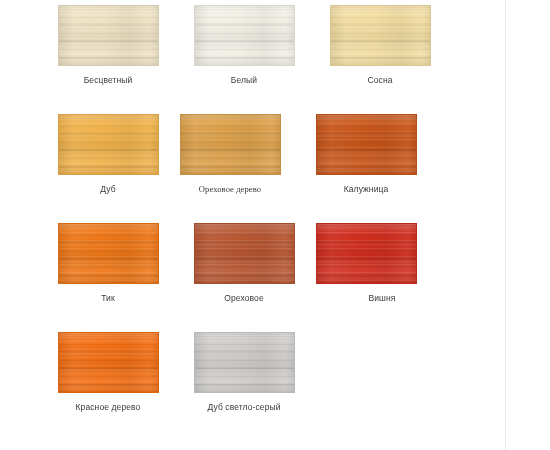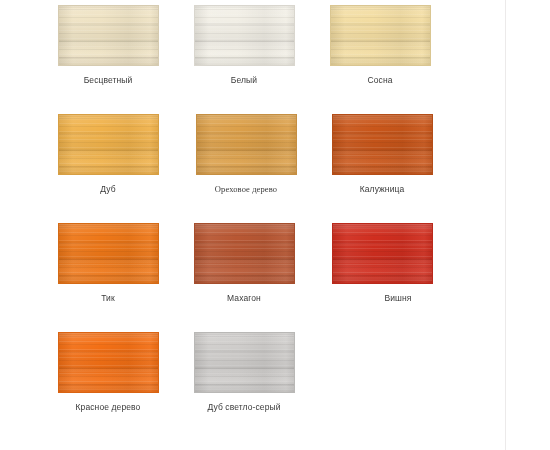--- a/index.html
+++ b/index.html
@@ -44,21 +44,21 @@
 
   .swatch-cell {
     width: 122px;
     margin-right: 14px;
     margin-bottom: 28px;
     display: flex;
     flex-direction: column;
     align-items: center;
   }
   .swatch-cell:nth-child(4n) {
-    margin-right: 16px;
+    margin-right: 0;
   }
 
   .swatch-chip {
     width: 101px;
     height: 61px;
     border: 1px solid rgba(0,0,0,0.10);
     box-sizing: border-box;
     position: relative;
     overflow: hidden;
     background-color: #d9c9a0;
@@ -179,21 +179,21 @@
           <div class="grain"></div>
           <div class="sheen"></div>
         </div>
         <div class="swatch-label" style="color: rgb(58, 58, 58);">Тик</div>
       </div>
       <div class="swatch-cell">
         <div class="swatch-chip" style="background-color: rgb(184, 87, 51);">
           <div class="grain"></div>
           <div class="sheen"></div>
         </div>
-        <div class="swatch-label" style="color: rgb(58, 58, 58);">Махагон</div>
+        <div class="swatch-label" style="color: rgb(58, 58, 58);">Ореховое</div>
       </div>
       <div class="swatch-cell">
         <div class="swatch-chip" style="background-color: rgb(208, 46, 31);">
           <div class="grain"></div>
           <div class="sheen"></div>
         </div>
         <div class="swatch-label" style="color: rgb(58, 58, 58); padding-left: 32px;">Вишня</div>
       </div>
       <div class="swatch-cell">
         <div class="swatch-chip" style="background-color: rgb(243, 111, 21);">

